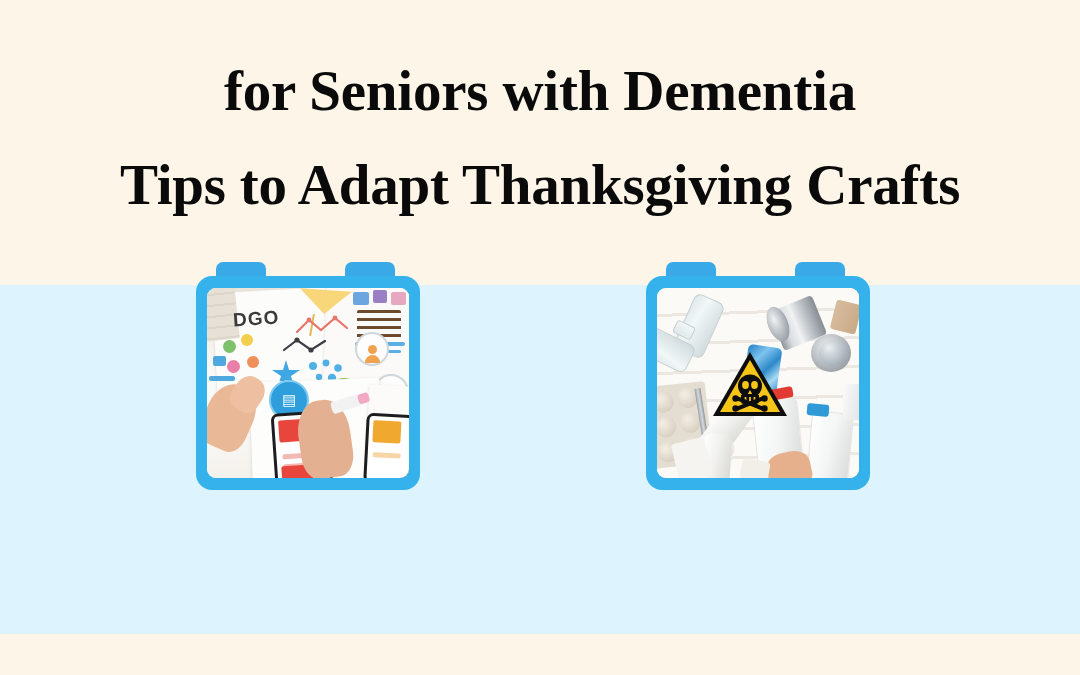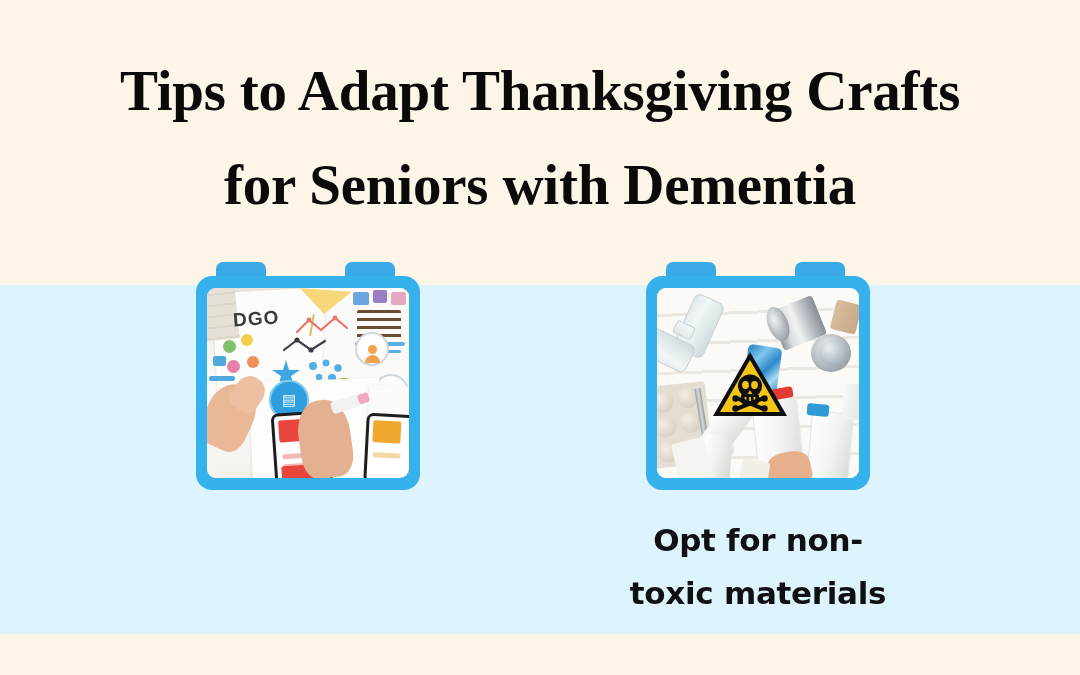--- a/index.html
+++ b/index.html
@@ -300,22 +300,22 @@
 </head>
 <body>
 
 <div id="stage">
 
   <div class="band-top"></div>
   <div class="band-blue"></div>
   <div class="band-bottom"></div>
 
   <div class="title-wrap">
+    <div class="title-line">for Seniors with Dementia</div>
     <div class="title-line">Tips to Adapt Thanksgiving Crafts</div>
-    <div class="title-line">for Seniors with Dementia</div>
   </div>
 
   <div class="cards-row">
 
     <div class="card card-1">
       <div class="frame">
         <div class="tab tab-left"></div>
         <div class="tab tab-right"></div>
         <div class="frame-body">
           <div class="photo">
@@ -468,17 +468,16 @@
                 <rect x="24" y="51.5" width="30" height="4" rx="2" transform="rotate(-22 39 53.5)"></rect>
                 <circle cx="24.5" cy="48.5" r="3.2"></circle>
                   <circle cx="24.5" cy="58.5" r="3.2"></circle>
                 <circle cx="53.5" cy="48.5" r="3.2"></circle>
                   <circle cx="53.5" cy="58.5" r="3.2"></circle>
               </g>
             </svg>
           </div>
         </div>
       </div>
-      <div class="caption">Opt for non-toxic materials</div>
     </div>
 
   </div>
 </div>
 
 </body></html>

